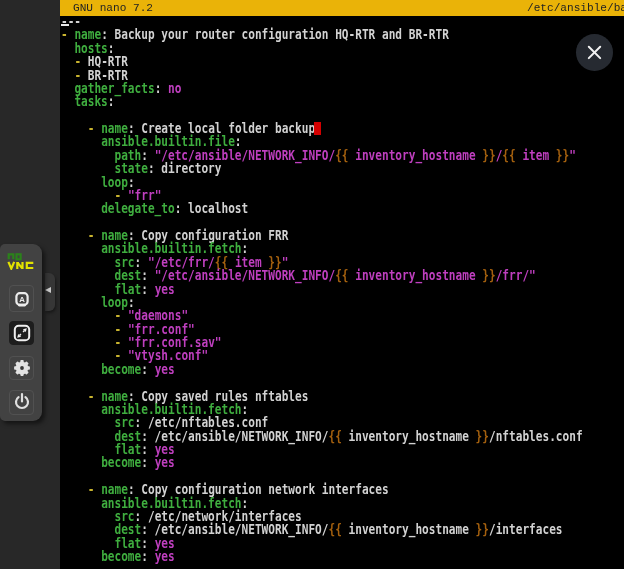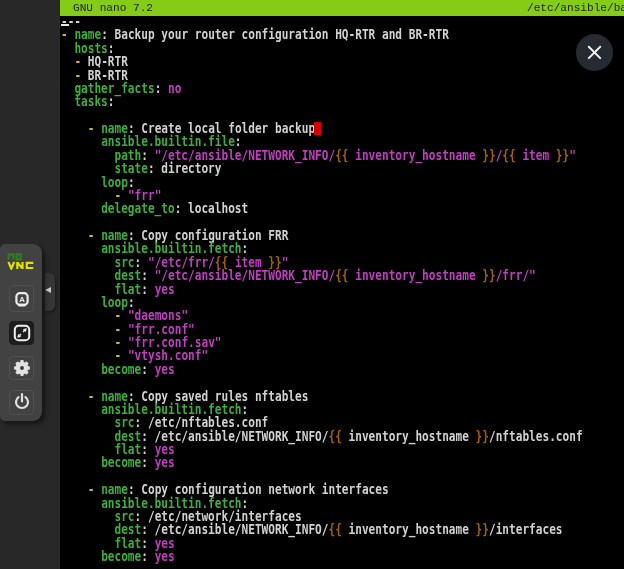--- a/index.html
+++ b/index.html
@@ -1,17 +1,17 @@
 <!DOCTYPE html>
 <html><head><meta charset="utf-8"><style>
 html,body{margin:0;padding:0}
 body{width:624px;height:569px;background:#282828;overflow:hidden;position:relative;
  font-family:"Liberation Mono",monospace}
 #term{position:absolute;left:59.5px;top:0;width:564.5px;height:569px;background:#000;overflow:hidden}
-#tbar{position:absolute;left:0;top:0;width:564.5px;height:15.5px;background:#84cc16}
+#tbar{position:absolute;left:0;top:0;width:564.5px;height:15.5px;background:#eab308}
 #tbar span{position:absolute;top:1.6px;font-size:10.5px;line-height:12px;color:#232323;white-space:pre;
  transform:scaleX(1.05778);transform-origin:0 0;filter:blur(0.25px)}
 #code{position:absolute;left:1.5px;top:15.0px;margin:0;font-size:14.0px;line-height:13.37px;
  color:#d2d2d2;white-space:pre;font-weight:bold;filter:blur(0.35px);transform:scaleX(0.79333);transform-origin:0 0}
 k{color:#3fae3f} v{color:#bf3fbf} d{color:#c9b42f} j{color:#a4600e}
 #cursor{position:absolute;left:254.73px;top:121.96px;width:6.66px;height:13.37px;background:#d40000}
 #uline{position:absolute;left:1.5px;top:23.9px;width:7.7px;height:1.7px;background:#e8e8e8}
 #panel{position:absolute;left:0;top:244.3px;width:41.5px;height:176.6px;background:#424242;
  border-radius:5px 9px 9px 5px;box-shadow:3px 3px 4px rgba(0,0,0,.5);z-index:3}
 #tab{position:absolute;left:44.5px;top:272.5px;width:10px;height:38.8px;background:#363636;

